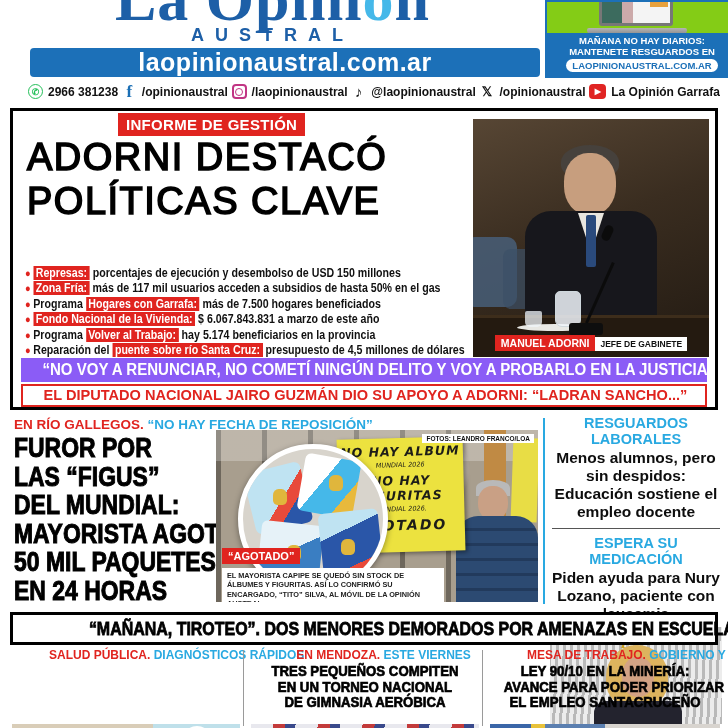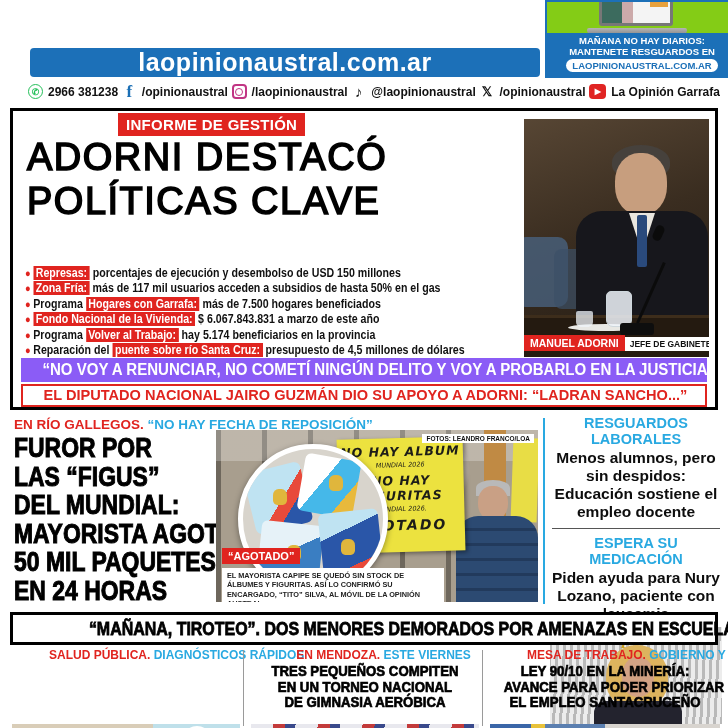--- a/index.html
+++ b/index.html
@@ -61,21 +61,21 @@
     display:block; transform:scaleX(0.85); transform-origin:0 50%; }
   .bdot { color:#e0241f; font-size:11px; margin-right:3px; }
   .bhl { background:#e0241f; color:#fff; padding:0 3px; }
   .quote-red { position:absolute; left:8px; right:8px; top:247px; height:24px; background:#8b5cf6;
     color:#fff; text-align:center; font-weight:bold; font-size:16px; line-height:24px; }
   .quote-red span, .quote-white span { display:inline-block; transform:scaleX(0.94); transform-origin:center; white-space:nowrap; }
   .quote-white { position:absolute; left:8px; right:8px; top:273px; height:23px; background:#fff;
     border:2.5px solid #e0241f; color:#e0241f; text-align:center; font-weight:bold; font-size:15.5px; line-height:18px; }
 
   
-  .photo-adorni { position:absolute; right:6px; top:8px; width:185px; height:238px; overflow:hidden;
+  .photo-adorni { position:absolute; right:6px; top:8px; width:236px; height:238px; overflow:hidden;
     background:linear-gradient(160deg,#574634 0%,#3a2d20 45%,#221a12 100%); }
   .ad-chair1 { position:absolute; left:-8px; top:118px; width:52px; height:70px; background:#49617e; border-radius:10px; opacity:.8; }
   .ad-chair2 { position:absolute; left:30px; top:130px; width:40px; height:60px; background:#3c5066; border-radius:8px; opacity:.7; }
   .ad-hair { position:absolute; left:88px; top:26px; width:58px; height:34px; background:#46413c; border-radius:50% 50% 40% 40%; }
   .ad-face { position:absolute; left:91px; top:34px; width:52px; height:62px; background:#c79e7e; border-radius:46%; }
   .ad-suit { position:absolute; left:52px; top:92px; width:132px; height:110px; background:#17171c; border-radius:26px 26px 0 0; }
   .ad-shirt { position:absolute; left:105px; top:94px; width:26px; height:40px; background:#e9e6df;
     clip-path:polygon(0 0,100% 0,50% 100%); }
   .ad-tie { position:absolute; left:113px; top:96px; width:10px; height:52px; background:#2a4a7c; border-radius:2px; }
   .ad-desk { position:absolute; left:0; bottom:0; width:100%; height:42px; background:#241a10; border-top:3px solid #3d2d1b; }
@@ -168,20 +168,24 @@
   .ph-gym { background:repeating-linear-gradient(100deg,#e8e8ee 0 22px,#c33b3b 22px 34px,#3a4a8c 34px 44px); }
   .ph-min { background:linear-gradient(90deg,#3a66a8 0 18%,#e8c23a 18% 24%,#5b7fb0 24% 50%,#d8d4cf 50% 100%); }
   .ph-min::before { content:""; position:absolute; left:60px; top:4px; width:56px; height:30px; border-radius:50% 50% 0 0; background:#9a9a9a; }
   .ph-min::after { content:""; position:absolute; right:34px; top:4px; width:58px; height:30px; border-radius:50% 50% 0 0; background:#55302a; }
 </style>
 </head>
 <body>
 
 <div id="page">
 
+  <div class="masthead">
+    <div class="logo-text"><span>La Opini</span><span class="logo-o">ó</span><span>n</span></div>
+    <div class="logo-sub">AUSTRAL</div>
+  </div>
 
   <div class="promo">
     <div class="laptop">
       <div class="laptop-screen">
         <div class="laptop-screen-content"></div>
         <div class="laptop-screen-accent"></div>
       </div>
       <div class="laptop-base"></div>
     </div>
     <div class="promo-blue">

